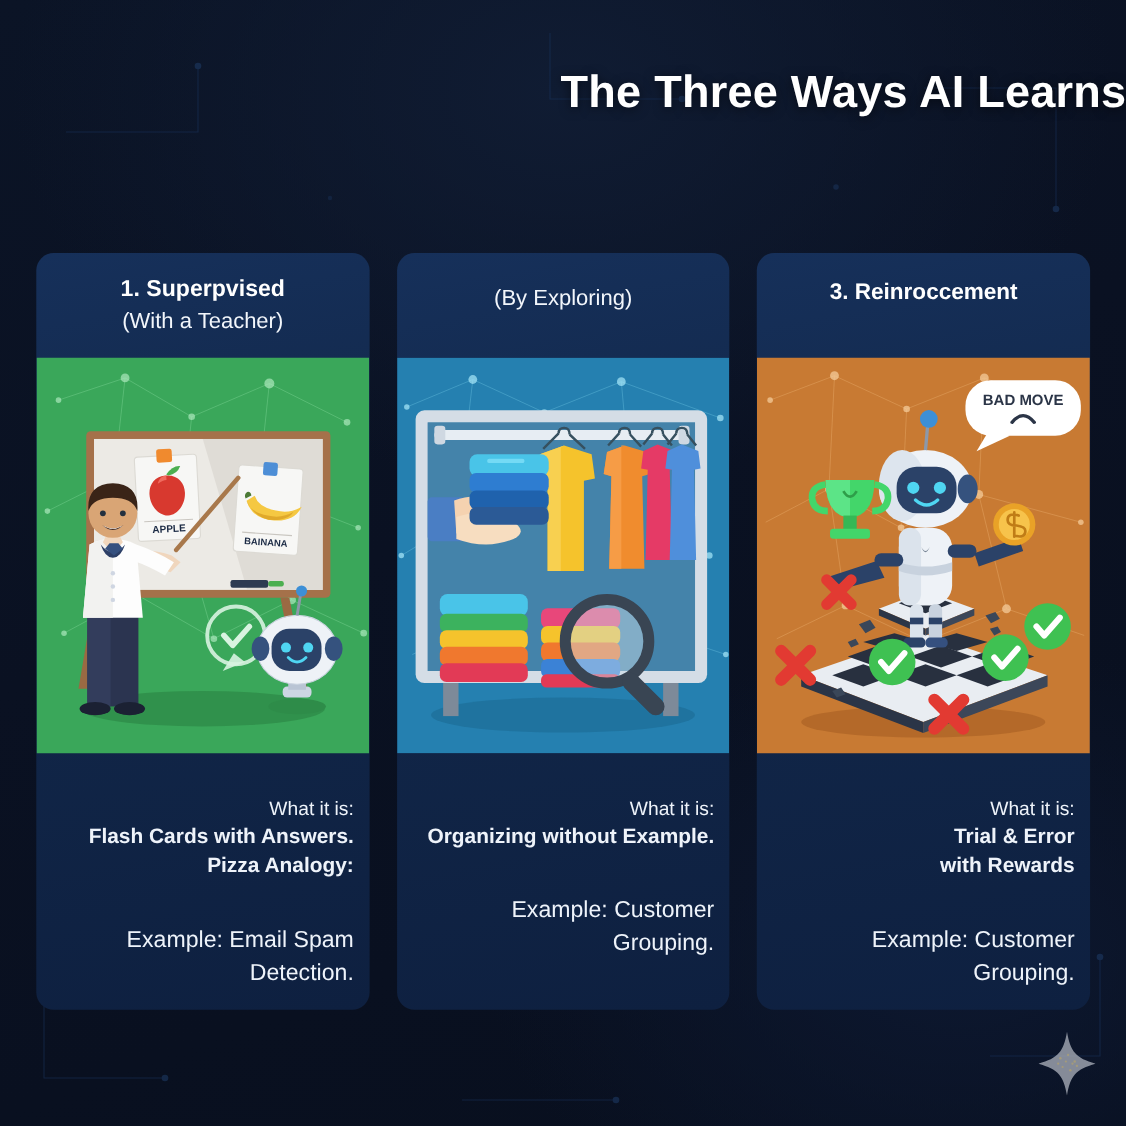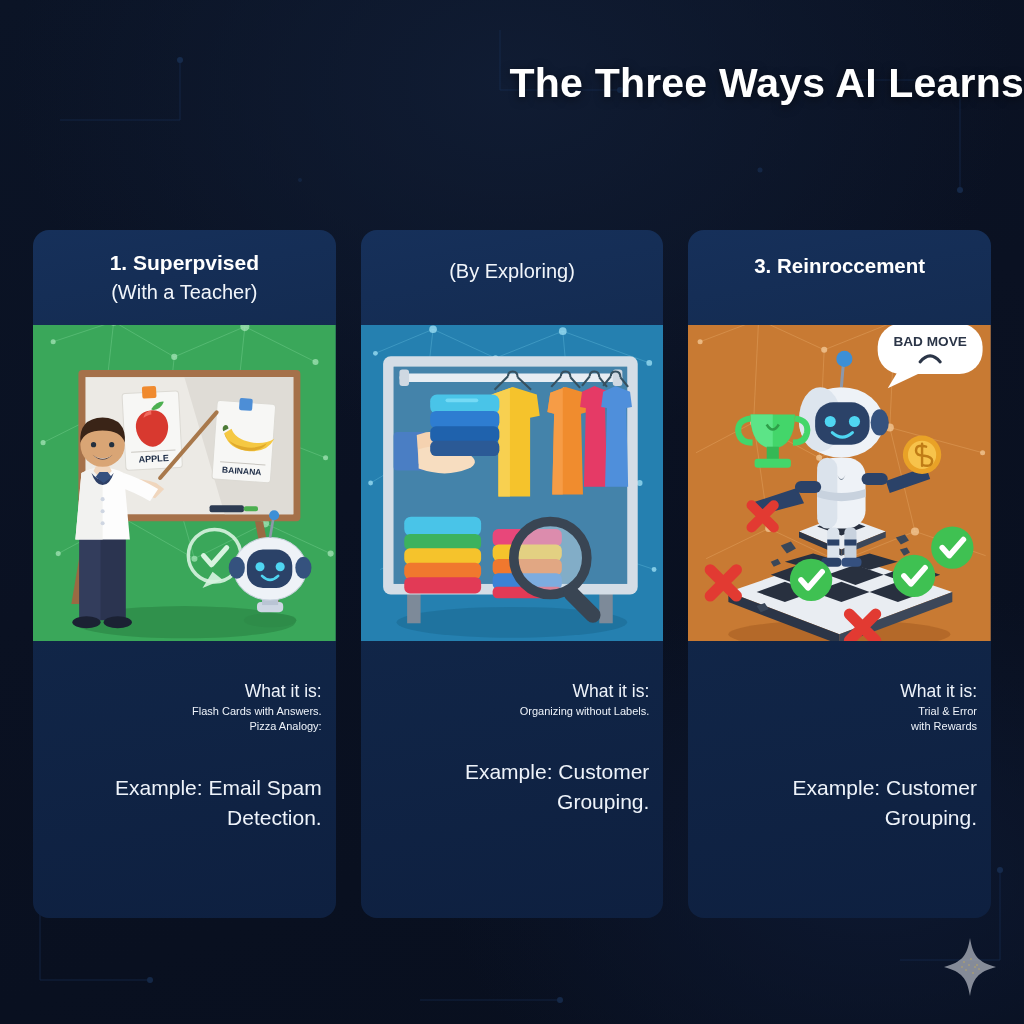--- a/index.html
+++ b/index.html
@@ -71,34 +71,34 @@
     font-size: 20px;
     margin-top: 9px;
     color: #f2f6fb;
   }
   .card-head.two-line { font-size: 20.5px; line-height: 1.35; }
   .card-head.two-line .sub { display: inline; font-weight: bold; font-size: 20.5px; margin: 0; }
 
   
   .illus {
     position: relative;
-    height: 316px;
+    height: 360px;
     overflow: hidden;
   }
   .illus svg { display: block; width: 100%; height: 100%; }
 
   
   .card-body {
     flex: 1;
     padding: 38px 14px 0;
     text-align: right;
     color: #eef3fa;
   }
   .what-lbl { font-size: 17.5px; line-height: 1.42; }
-  .what-val { font-size: 11px; line-height: 1.42; white-space: pre-line; }
+  .what-val { font-size: 19px; line-height: 1.42; white-space: pre-line; font-weight: bold; }
   .example  { font-size: 21px; line-height: 1.42; margin-top: 38px; }
 
   
   #sparkle {
     position: absolute;
     right: 28px; bottom: 28px;
     width: 52px; height: 58px;
     opacity: .78;
   }
 </style>
@@ -341,21 +341,21 @@
         <g>
           <circle cx="197" cy="258" r="38" fill="#cfe0ea" opacity=".45"></circle>
           <circle cx="197" cy="258" r="38" fill="none" stroke="#394553" stroke-width="10"></circle>
           <rect x="222" y="282" width="16" height="48" rx="8" transform="rotate(-45 230 306)" fill="#394553"></rect>
         </g>
       </svg>
     </div>
 
     <div class="card-body">
       <div class="what-lbl">What it is:</div>
-      <div class="what-val">Organizing without Labels.</div>
+      <div class="what-val">Organizing without Example.</div>
       <div class="example">Example: Customer Grouping.</div>
     </div>
   </div>
 
   <div class="card">
     <div class="card-head two-line">
       <span>3. Reinroccement</span><br>
     </div>
 
     <div class="illus">

